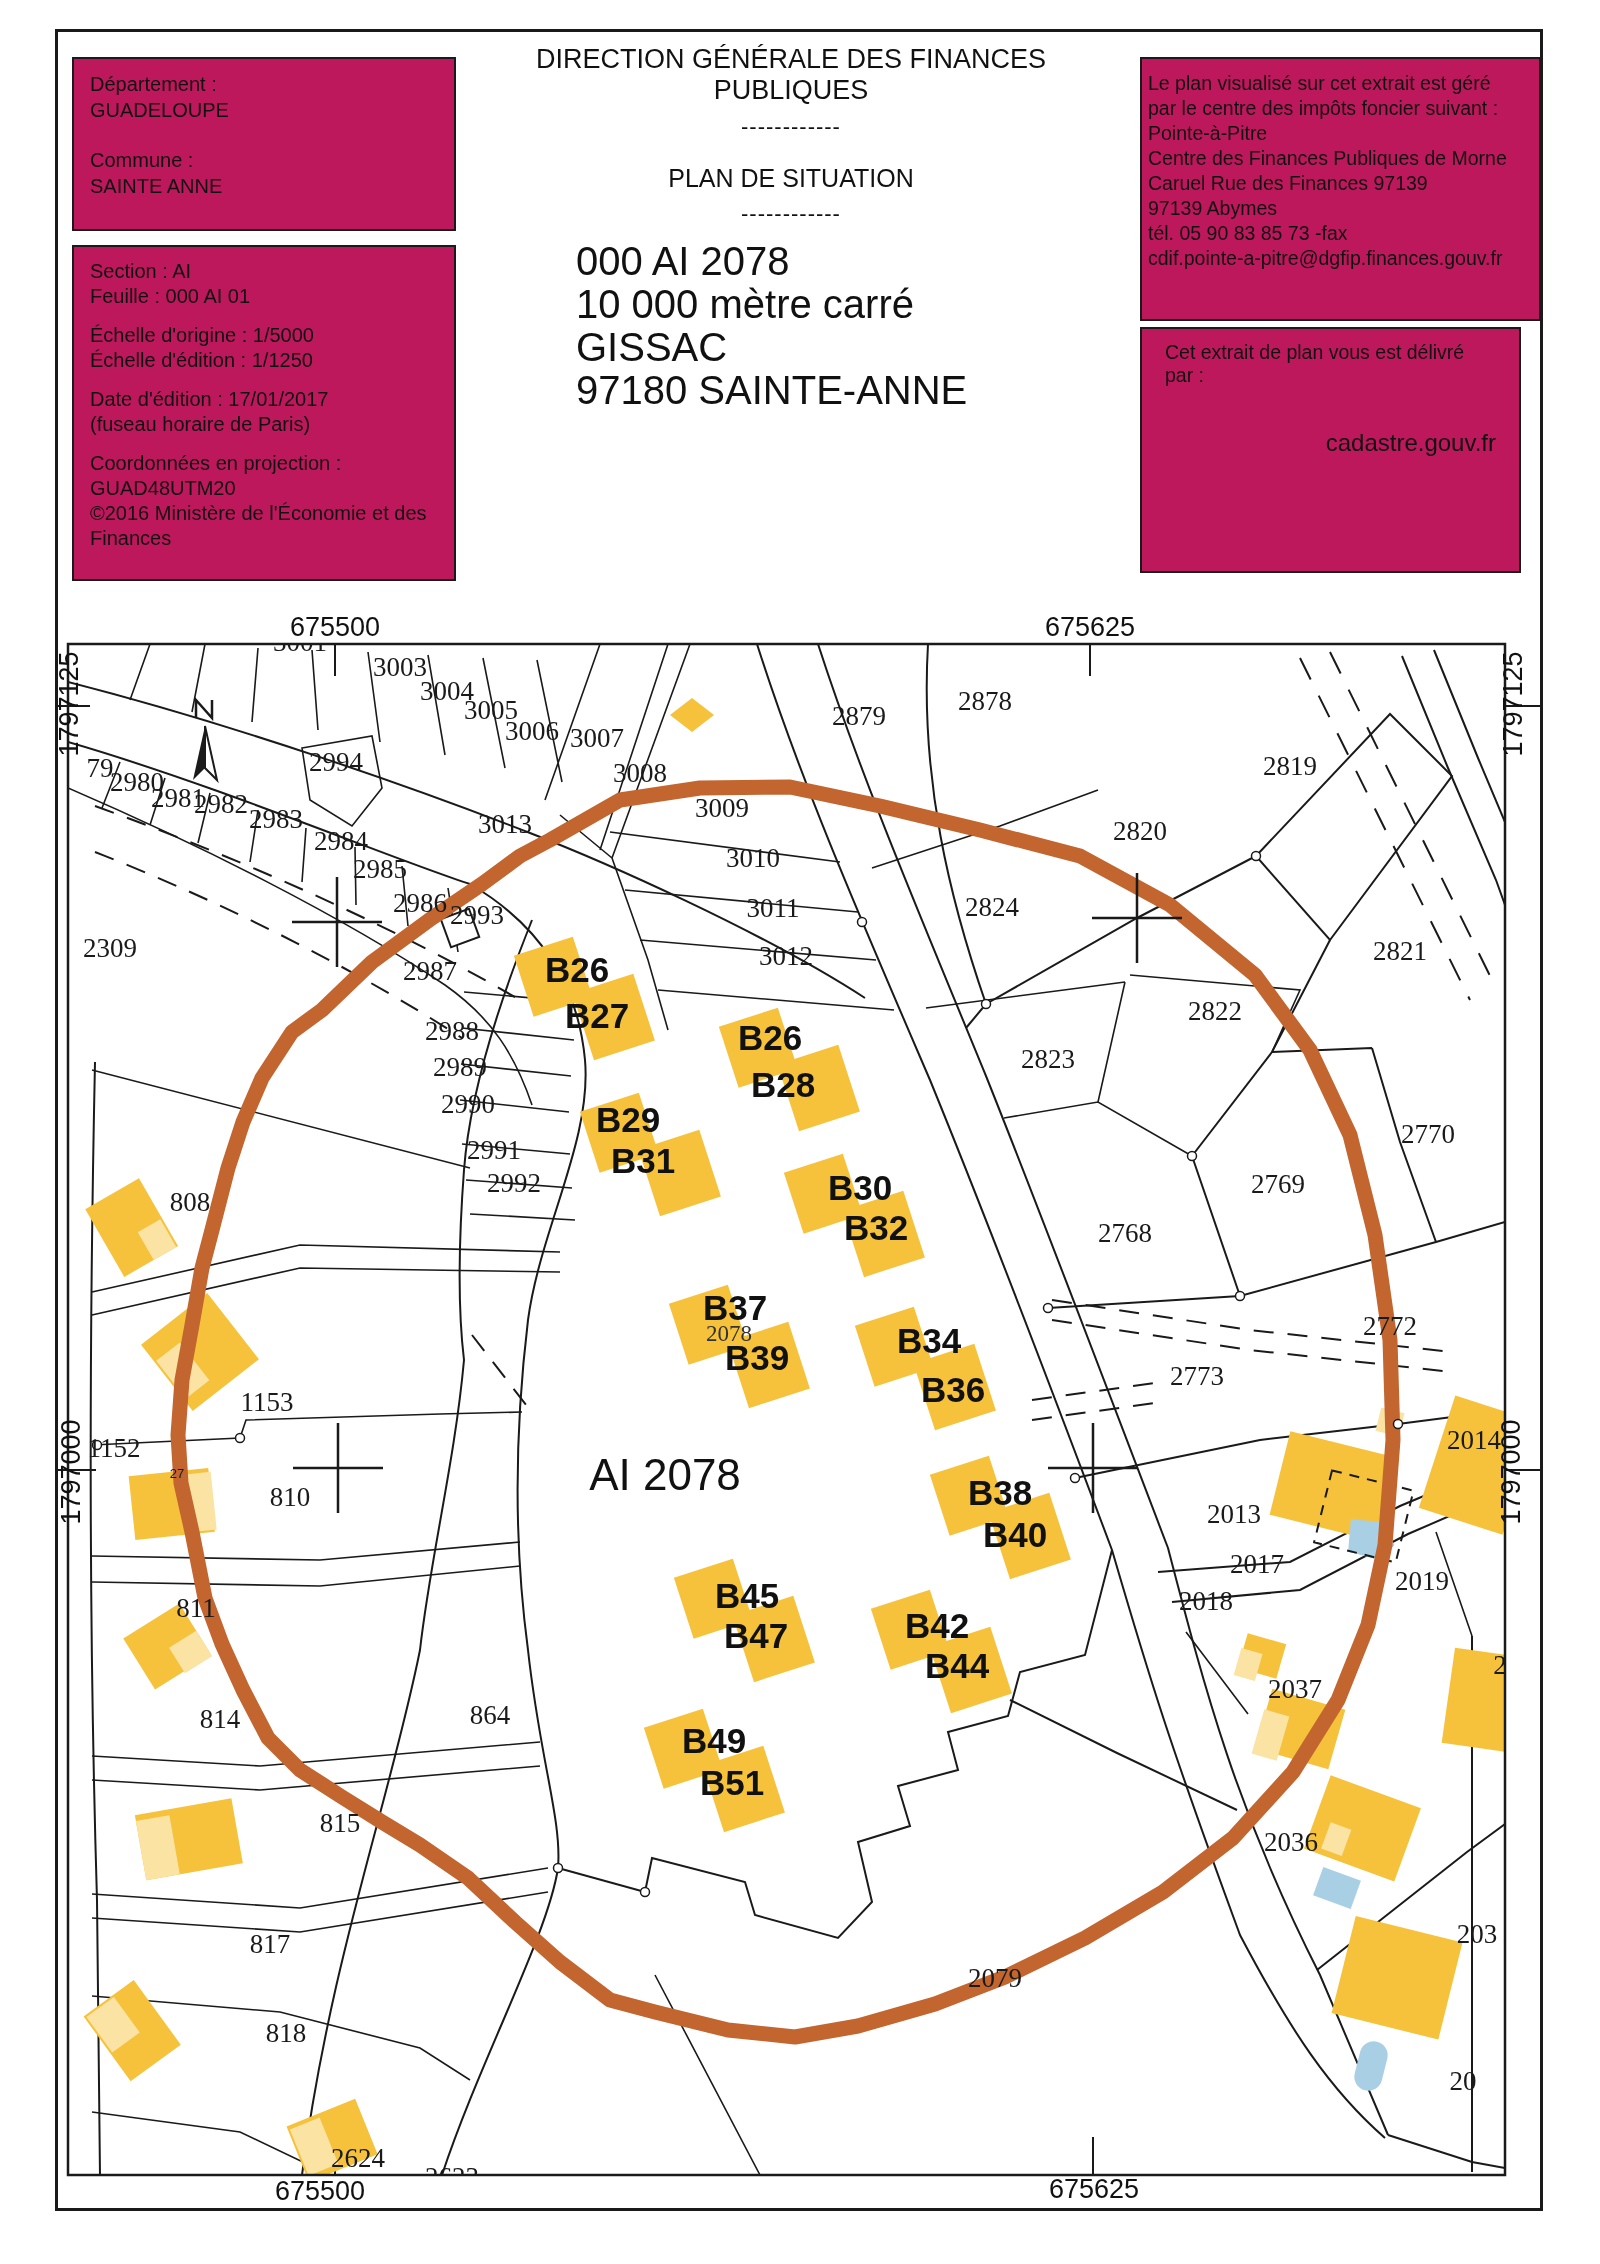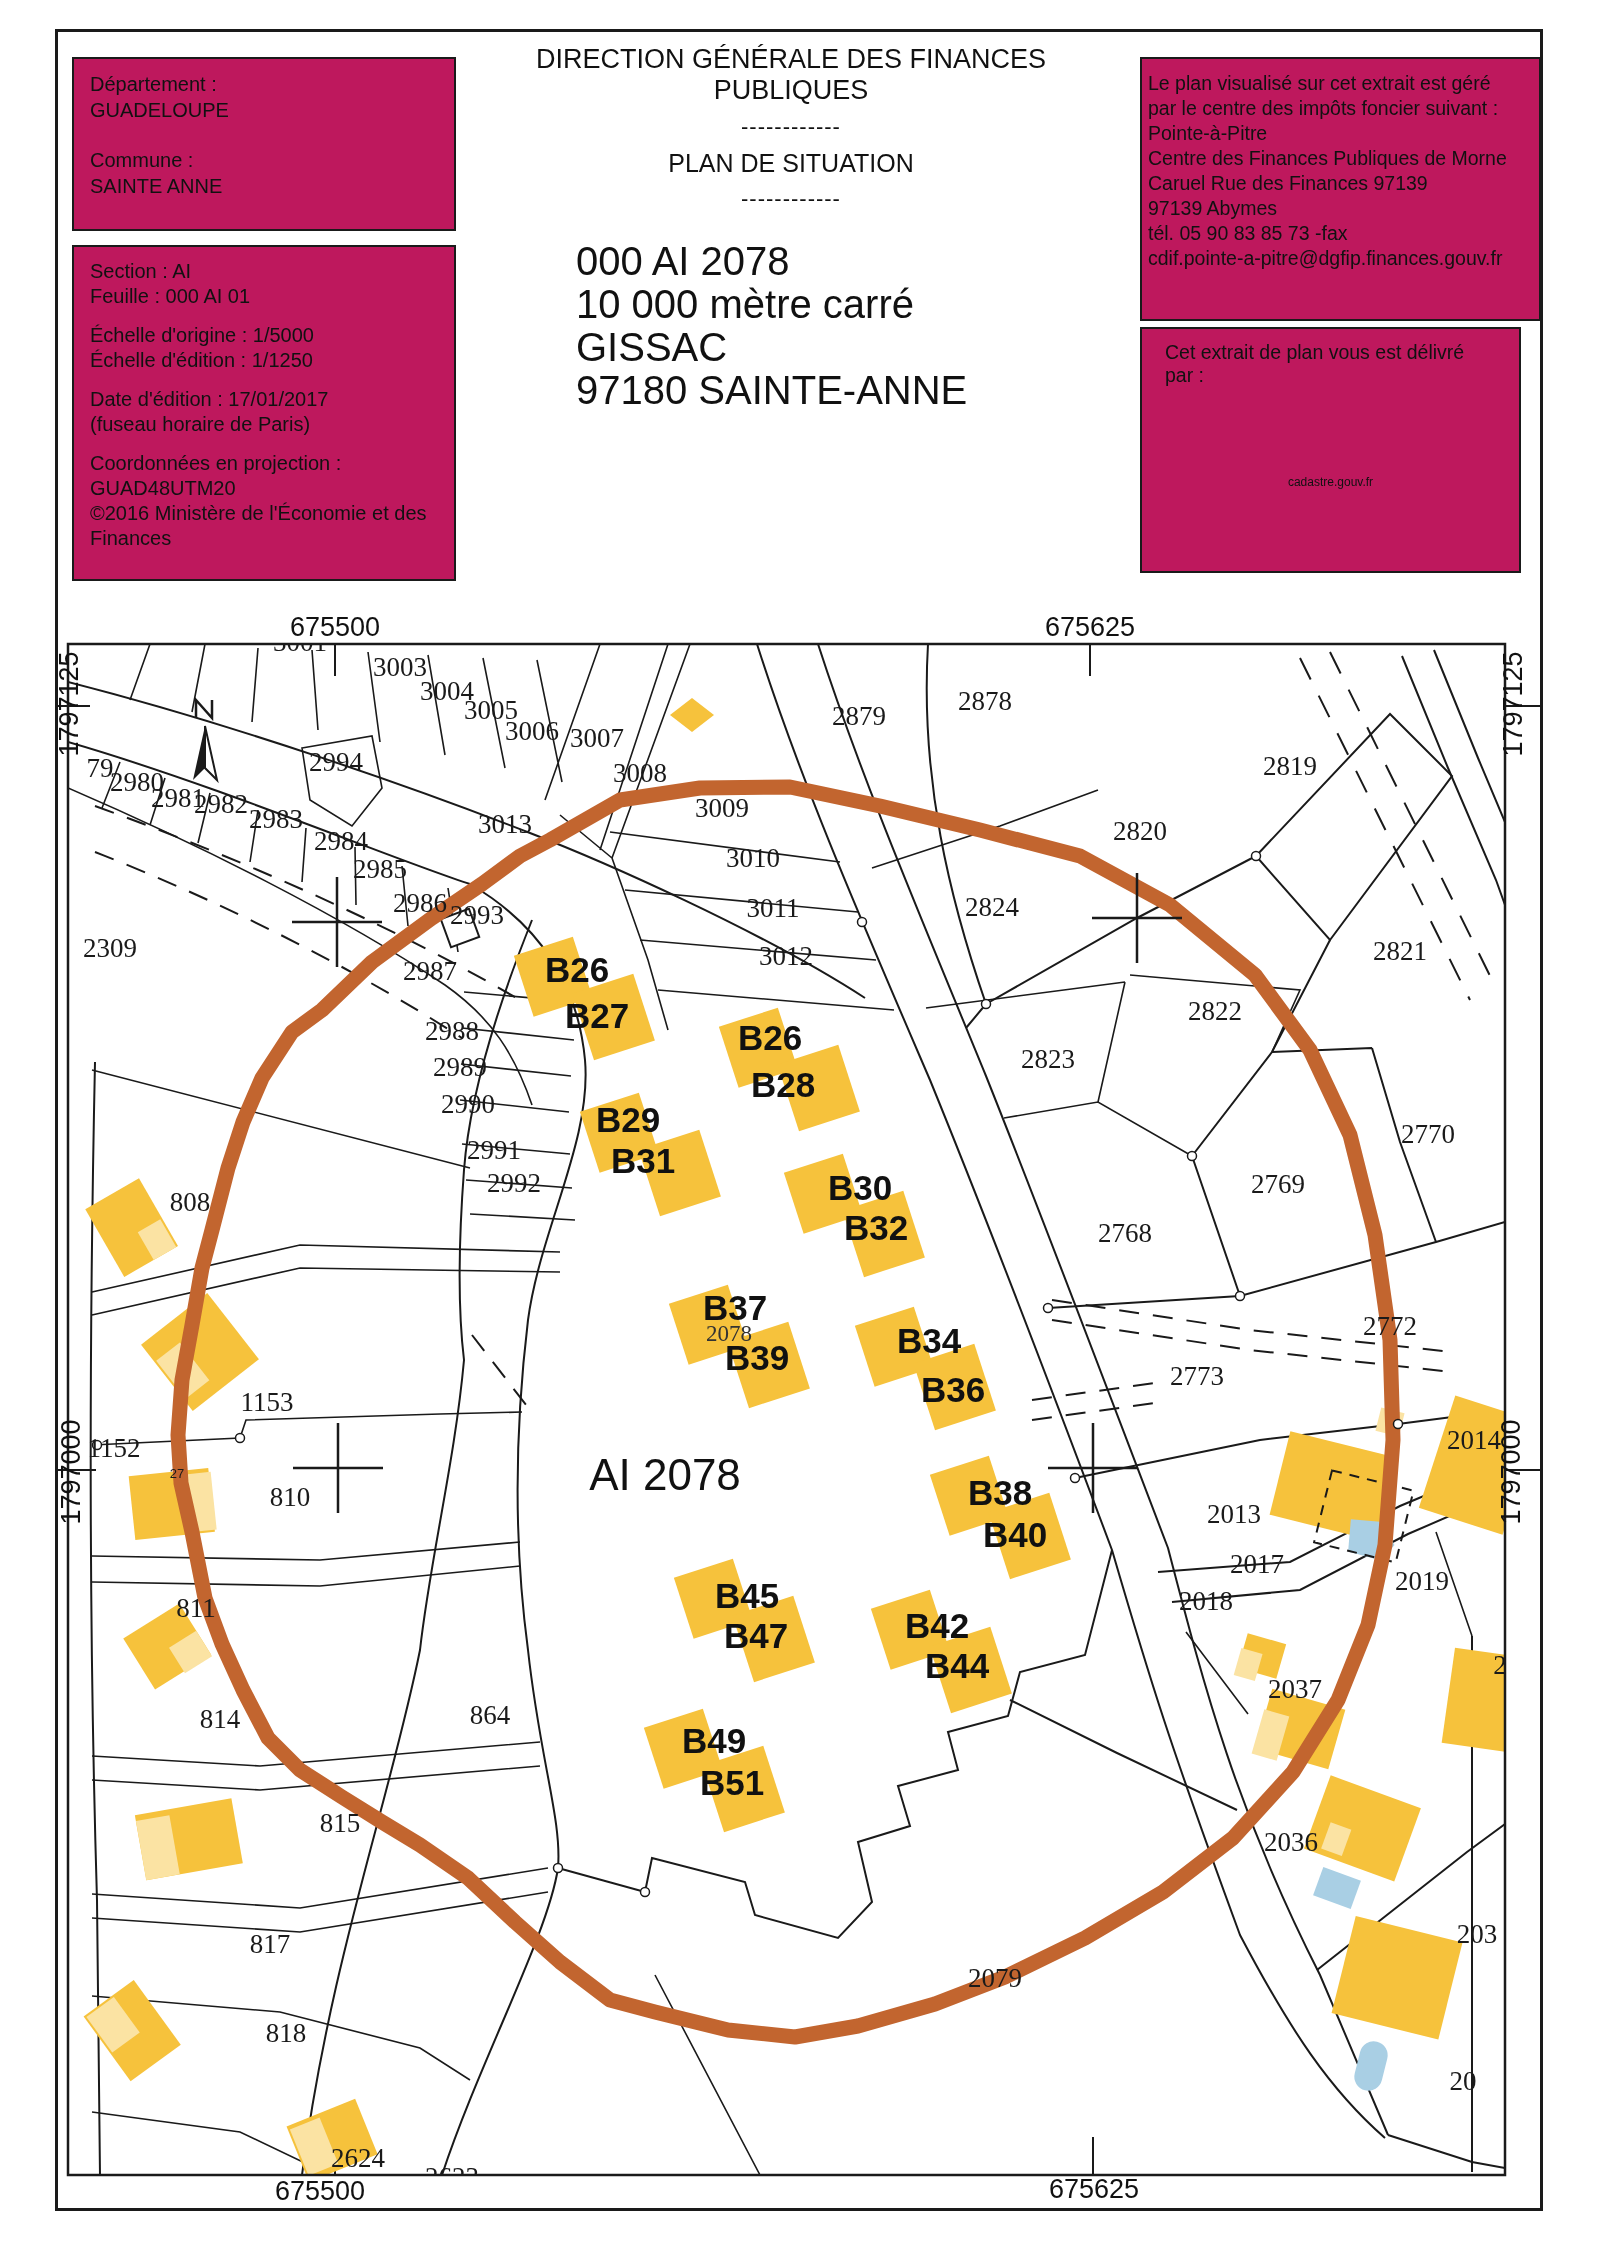--- a/index.html
+++ b/index.html
@@ -12,23 +12,23 @@
   .hbox{position:absolute;border:2px solid #1a1a1a;box-sizing:border-box;background:#be185d;}
   .box-dept{left:72px;top:57px;width:384px;height:174px;padding:12px 16px;font-size:20px;line-height:26px;}
   .box-meta{left:72px;top:245px;width:384px;height:336px;padding:12px 16px;font-size:20px;line-height:25px;}
   .box-cdif{left:1140px;top:57px;width:401px;height:264px;padding:12px 6px;font-size:19.5px;line-height:25px;}
   .box-deliv{left:1140px;top:327px;width:381px;height:246px;padding:12px 23px;font-size:19.5px;}
   .gap{height:24px;}
   .gap-s{height:14px;}
   .center-head{position:absolute;left:460px;top:44px;width:662px;text-align:center;}
   .center-head .t1{font-size:27px;letter-spacing:0px;}
   .center-head .dash{font-size:22px;margin-top:8px;letter-spacing:1px;}
-  .center-head .t2{font-size:25px;margin-top:9px;}
+  .center-head .t2{font-size:25px;margin-top:24px;}
   .addr{position:absolute;left:576px;top:240px;font-size:40px;line-height:43px;}
-  .deliv-site{text-align:center;margin-top:88px;font-size:12px;}
+  .deliv-site{text-align:right;margin-top:42px;font-size:24px;}
   svg text{user-select:none;}
   .coord{font-family:"Liberation Sans",sans-serif;font-size:27px;fill:#111;text-anchor:middle;}
   .parcel-num{font-family:"Liberation Serif",serif;font-size:27px;fill:var(--label);text-anchor:middle;}
   .parcel-num.sm{font-size:23px;fill:#333;}
   .parcel-num.xs{font-size:13px;font-family:"Liberation Sans",sans-serif;}
   .bldg-num{font-family:"Liberation Sans",sans-serif;font-size:35px;font-weight:600;fill:#111;text-anchor:middle;}
   .main-parcel{font-family:"Liberation Sans",sans-serif;font-size:44px;fill:#111;text-anchor:middle;}
   .pline{fill:none;stroke:var(--line);stroke-width:2;}
   .pline.thin{stroke-width:1.6;}
   .dashline{fill:none;stroke:var(--line);stroke-width:2;stroke-dasharray:20 14;}

